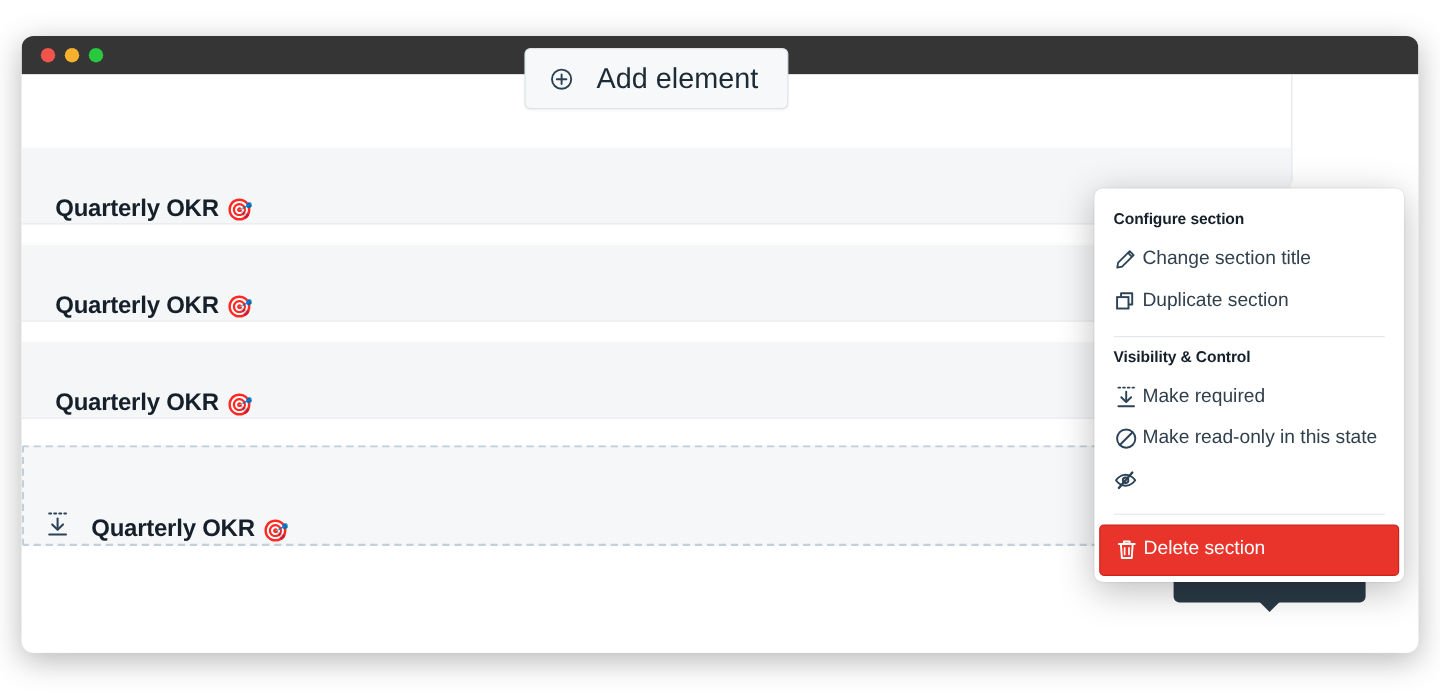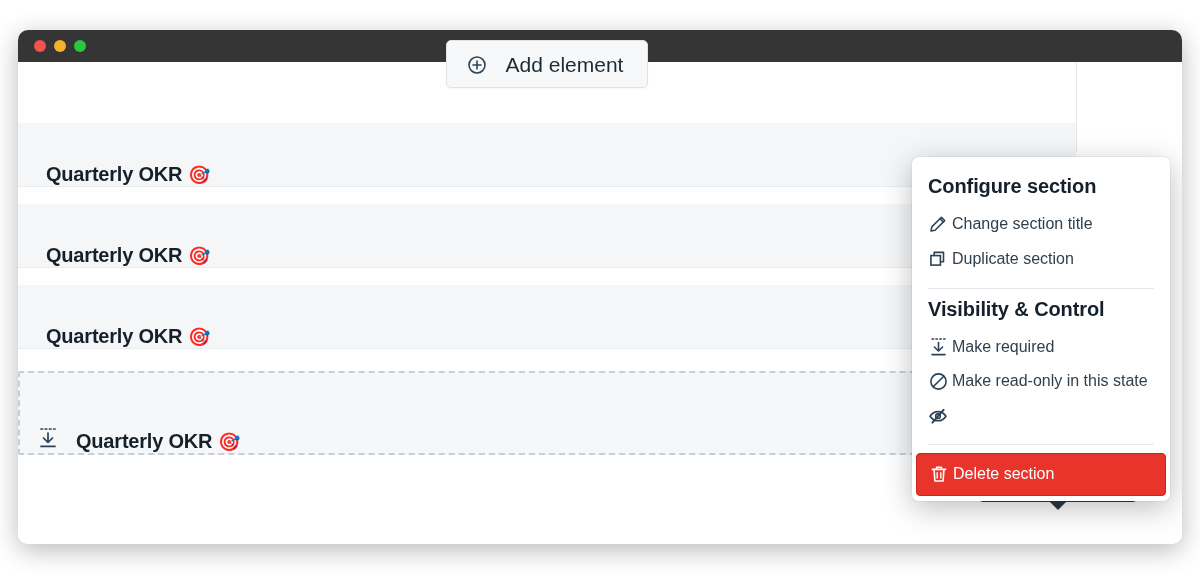--- a/index.html
+++ b/index.html
@@ -71,21 +71,21 @@
     justify-content: center;
   }
   .add-element-btn {
     display: flex;
     align-items: center;
     gap: 19px;
     background: #f7f8f9;
     border: 1px solid #dfe3e8;
     border-radius: 5px;
     padding: 13px 24px 12px 20px;
-    font-size: 21px;
+    font-size: 24px;
     color: #1c2b36;
     cursor: pointer;
     box-shadow: 0 1px 2px rgba(0,0,0,0.04);
   }
   .add-element-btn .label { line-height: 1; }
 
   
   .sections {
     position: absolute;
     left: 0;
@@ -181,21 +181,21 @@
     width: 258px;
     background: #ffffff;
     border-radius: 7px;
     box-shadow: 0 7px 30px rgba(0,0,0,0.26), 0 0 0 1px rgba(0,0,0,0.04);
     padding: 14px 0 0 0;
     box-sizing: border-box;
     z-index: 20;
     overflow: hidden;
   }
   .menu-group-title {
-    font-size: 20px;
+    font-size: 13px;
     font-weight: bold;
     color: #15202b;
     padding: 4px 16px 9px 16px;
     letter-spacing: -0.1px;
   }
   .menu-item {
     display: flex;
     align-items: center;
     gap: 4px;
     padding: 7px 16px;

